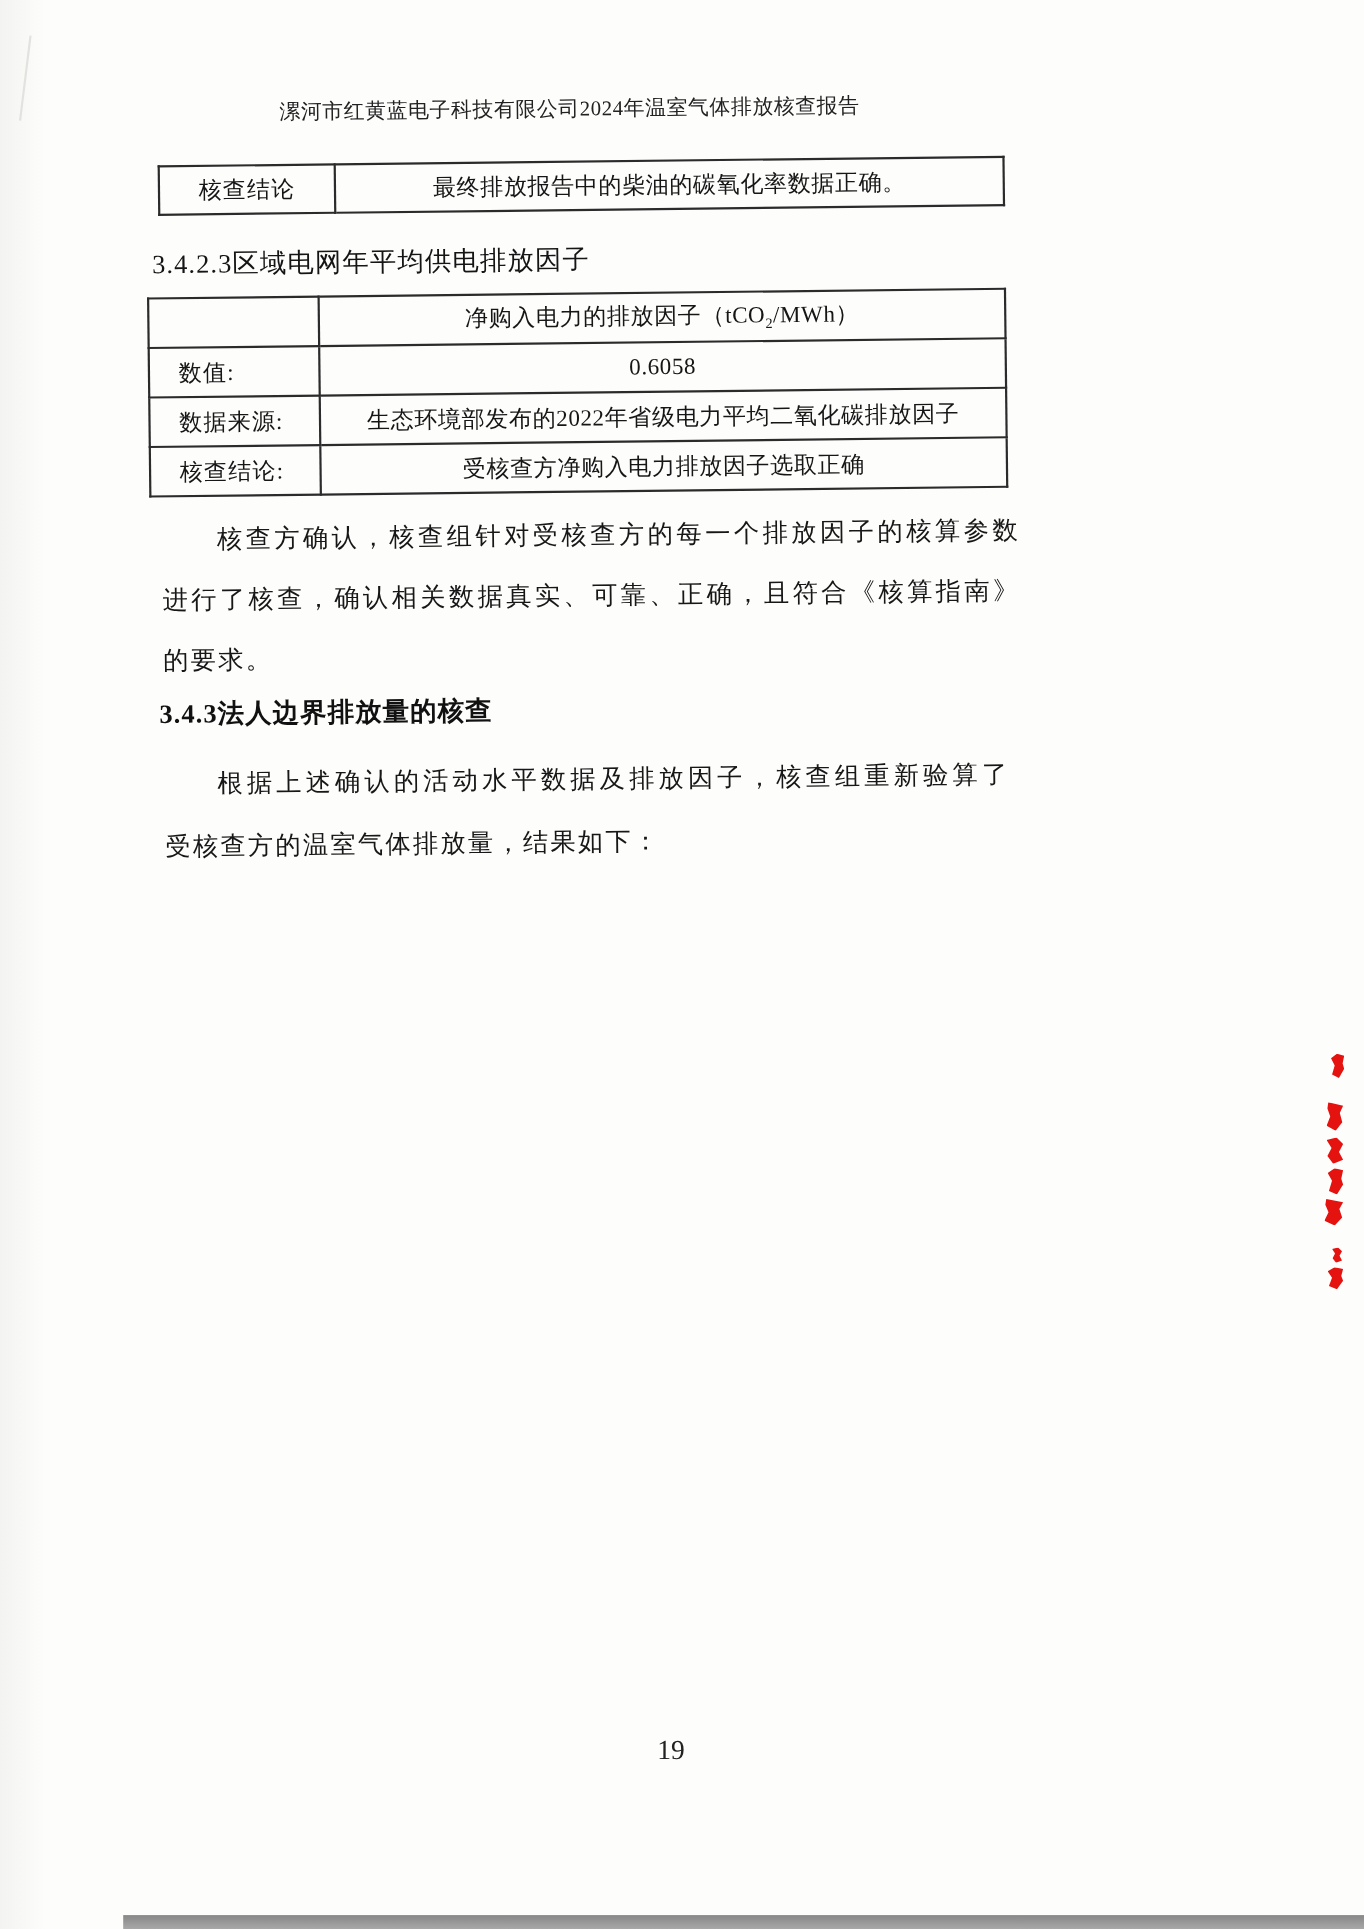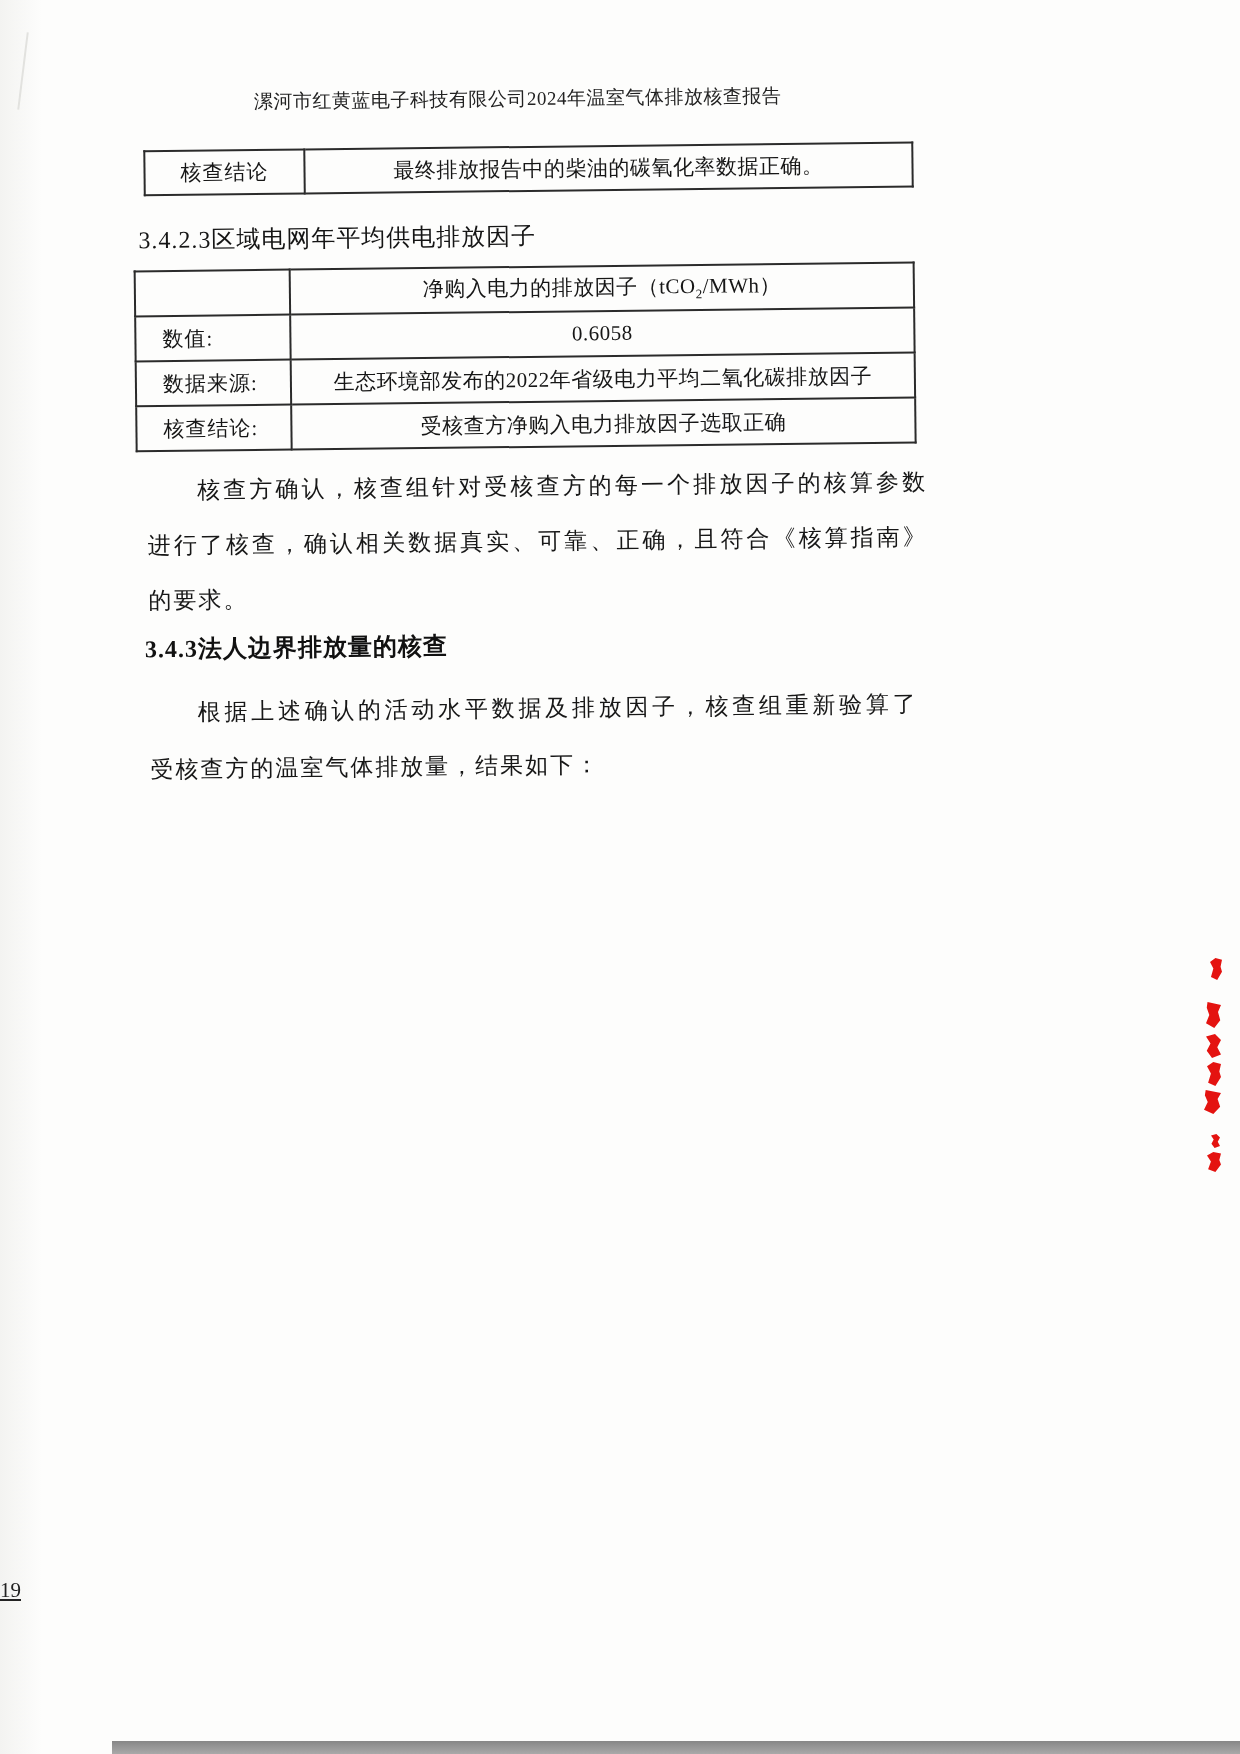--- a/index.html
+++ b/index.html
@@ -45,21 +45,21 @@
   .para-confirm { top:459px; left:145px; width:780px; line-height:55px; }
   .para-confirm .line.indent { padding-left:50px; }
   .sec-heading-bold {
     position:absolute; top:629px; left:141px;
     font-size:24px; font-weight:bold; letter-spacing:1px; color:#111;
   }
   .para-recalc { top:680px; left:145px; width:768px; line-height:57px; }
   .para-recalc .line.indent { padding-left:48px; }
   .page-number {
     position:absolute; top:1578px; left:0; width:1220px;
-    text-align:left; font-size:21px; color:#222;text-decoration:underline;
+    text-align:center; font-size:25px; color:#222;
   }
   .stamp-fragments {
     position:absolute; left:1204px; top:952px; width:32px; height:222px;
   }
   .stamp-fragments .frag {
     position:absolute; background:var(--stamp-red,#e41310);
   }
   .frag.p1 { clip-path:polygon(0 18%,45% 0,100% 8%,88% 40%,100% 62%,60% 100%,8% 86%,28% 48%); }
   .frag.p2 { clip-path:polygon(10% 0,100% 12%,80% 38%,95% 70%,55% 100%,0 82%,22% 50%,5% 22%); }
   .frag.p3 { clip-path:polygon(0 10%,60% 0,100% 25%,75% 55%,100% 85%,40% 100%,5% 70%,30% 40%); }

